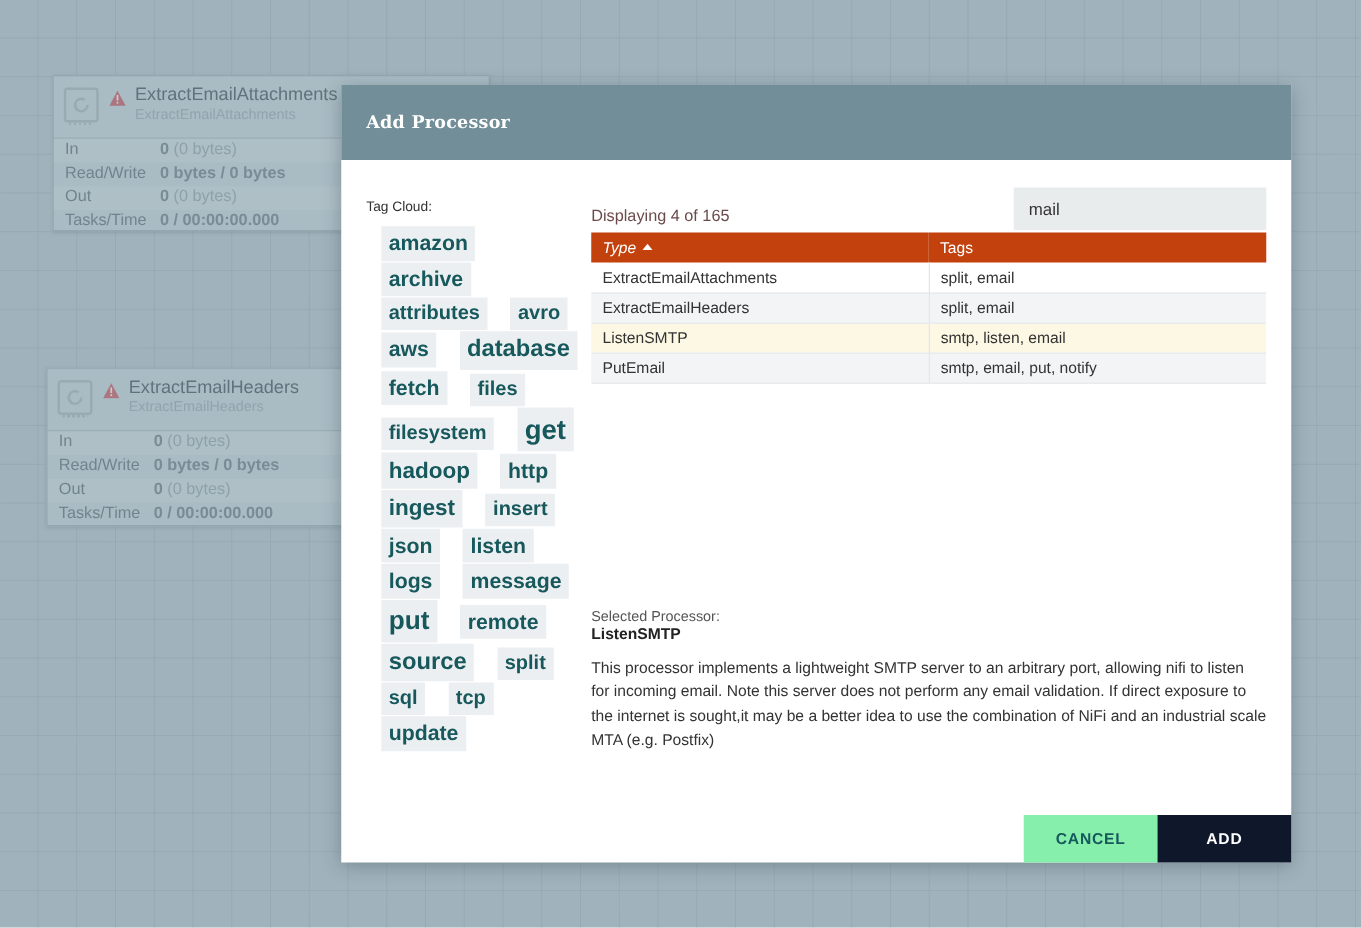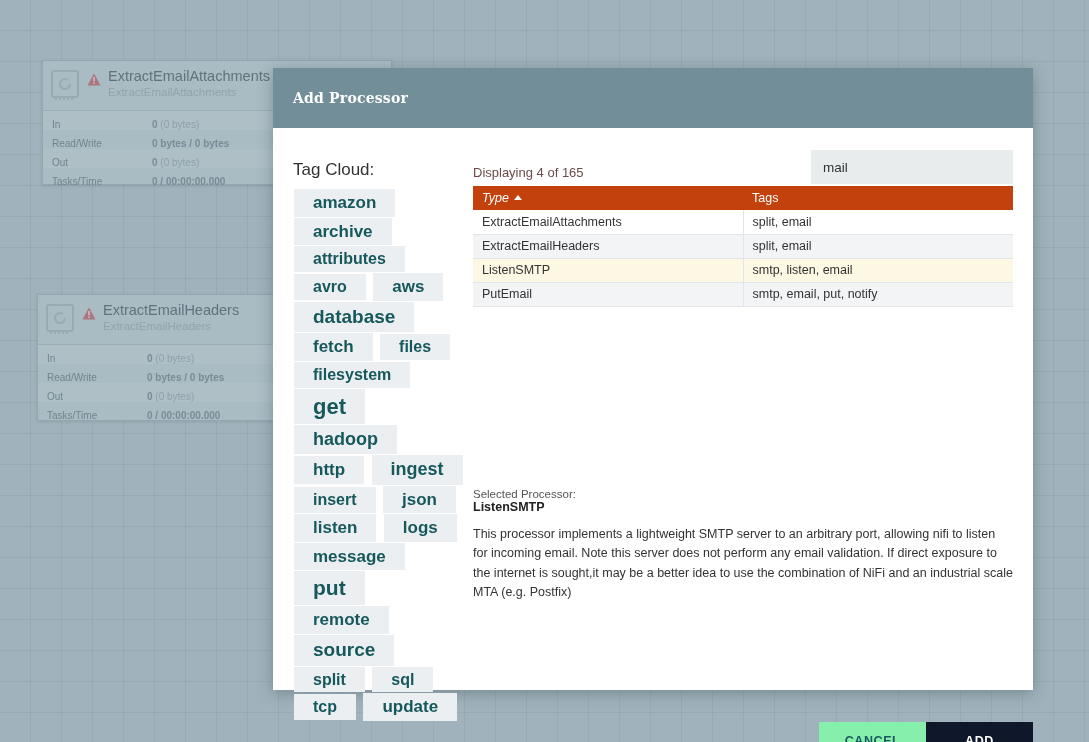--- a/index.html
+++ b/index.html
@@ -66,26 +66,25 @@
   }
   .proc-sub {
     font-size: 11.5px;
     color: #8ea3ab;
     margin-top: 2px;
     white-space: nowrap;
   }
   .proc-stats { padding: 0; }
   .stat-row {
     display: flex;
-    font-size: 10px;
+    font-size: 13px;
     height: 19px;
-    align-items: flex-end;
+    align-items: flex-start;
     padding: 0 9px;
     color: #62757d;
-    gap: 24px;
   }
   .stat-row:nth-child(odd) { background: rgba(255,255,255,0.10); }
   .stat-label { width: 76px; flex: 0 0 76px; }
   .stat-value { font-weight: bold; color: #6d8089; }
   .stat-value .dim { font-weight: normal; color: #8b9ea6; }
 
   
   #scrim {
     position: absolute; inset: 0;
     background: rgba(150,170,180,0.30);
@@ -119,32 +118,32 @@
   #dialog-body {
     flex: 1 1 auto;
     position: relative;
     padding: 20px 20px 0 20px;
     display: flex;
   }
 
   
   #tag-cloud-col { width: 180px; flex: 0 0 180px; padding-right: 8px; }
   #tag-cloud-label {
-    font-size: 17px;
+    font-size: 11px;
     color: #333;
     margin: 12px 0 9px 0;
   }
   #tag-cloud { line-height: 1.62; }
   .tag {
     display: inline-block;
     background: #eceff1;
     color: #17585c;
     font-weight: bold;
-    padding: 0px 19px;
-    margin: 0 2px 1px 1px;
+    padding: 0px 6px;
+    margin: 0 2px 1px 12px;
     cursor: pointer;
     white-space: nowrap;
   }
 
   
   #results-col { flex: 1 1 auto; position: relative; }
   #results-top {
     display: flex;
     align-items: center;
     justify-content: space-between;

